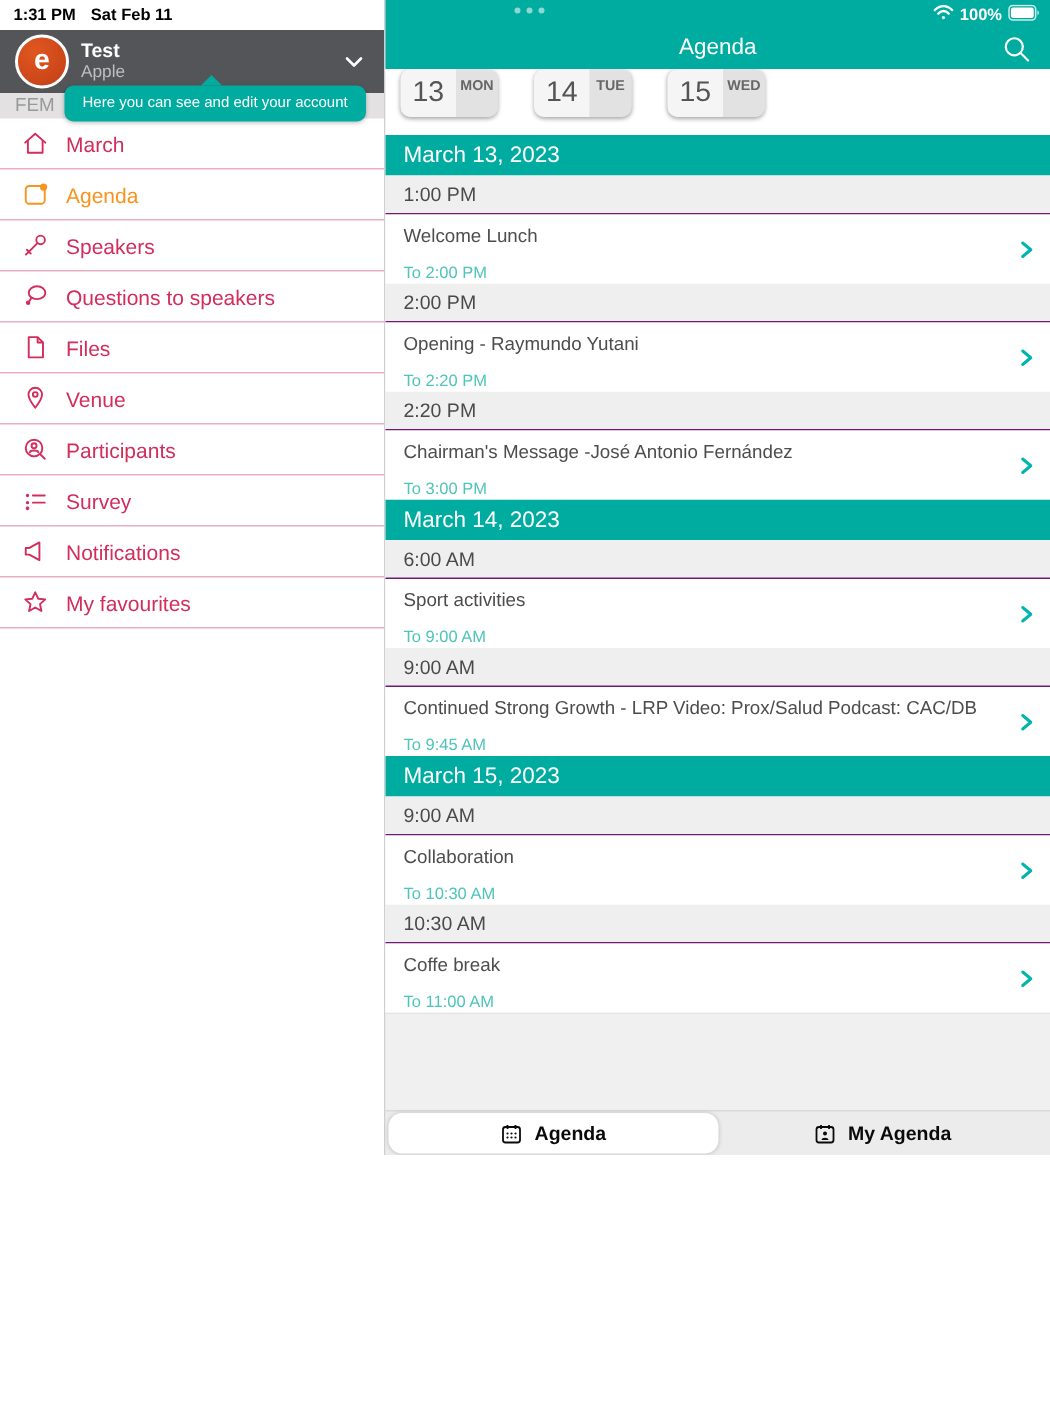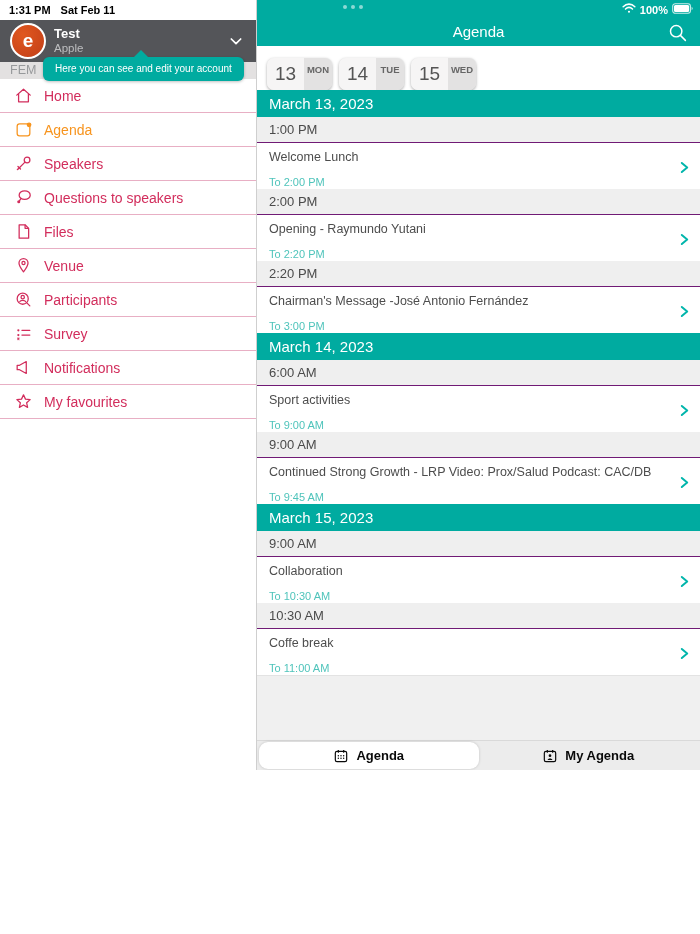--- a/index.html
+++ b/index.html
@@ -38,21 +38,21 @@
   .main { position:absolute; left:256px; top:0; width:444px; height:100%;
           display:flex; flex-direction:column; border-left:1px solid #cfcfcf; background:#f0f0f0; }
   .appbar { height:46px; background:#00aba0; position:relative; flex:0 0 auto; }
   .dots { position:absolute; left:86px; top:5px; display:flex; gap:4px; }
   .dots i { width:4px; height:4px; border-radius:50%; background:rgba(255,255,255,.55); }
   .sysright { position:absolute; right:6px; top:3px; display:flex; align-items:center; gap:4px;
               color:#fff; font-size:11px; font-weight:600; }
   .appbar .title { position:absolute; left:0; right:0; top:23px; text-align:center;
                    color:#fff; font-size:15px; }
   .searchbtn { position:absolute; right:10px; top:20px; background:none; border:none; color:#fff; cursor:pointer; padding:2px; }
-  .datestrip { height:44px; background:#fff; display:flex; align-items:flex-end; padding:0 10px; gap:7px; flex:0 0 auto; }
+  .datestrip { height:44px; background:#fff; display:flex; align-items:flex-start; padding:0 10px; gap:24px; flex:0 0 auto; }
   .chip { display:flex; height:32px; border-radius:7px; overflow:hidden; border:none; padding:0;
           box-shadow:0 1px 3px rgba(0,0,0,.35); cursor:pointer; font-family:inherit; }
   .chip .cday { width:37px; background:#f6f5f5; color:#555; font-size:19px;
                 display:flex; align-items:center; justify-content:center; }
   .chip .cside { width:28px; background:#e3e2e2; display:flex; flex-direction:column;
                  align-items:center; justify-content:center; line-height:1.05; }
   .chip .cwd { font-size:9.5px; font-weight:700; color:#666; }
   .chip .cmo { font-size:7.5px; color:#999;padding-left:44px; }
 
   .list { flex:0 0 auto; background:#fff; }
@@ -98,21 +98,21 @@
     </div>
     <div class="fem">FEM</div>
     <nav class="menu" id="menu">
         <div class="mitem">
           <span class="micon">
             <svg width="19" height="19" viewBox="0 0 24 24" fill="none" stroke="currentColor" stroke-width="1.6" stroke-linecap="round" stroke-linejoin="round">
               <path d="M3.5 11.5 L12 4 L20.5 11.5"></path>
               <path d="M5.8 10 V20 H18.2 V10"></path>
             </svg>
           </span>
-          <span class="mlabel">Home</span>
+          <span class="mlabel">March</span>
         </div>
         <div class="mitem active">
           <span class="micon">
             <svg width="19" height="19" viewBox="0 0 24 24" fill="none" stroke="currentColor" stroke-width="1.6" stroke-linejoin="round">
               <rect x="4" y="5" width="16" height="15" rx="3"></rect>
               <circle cx="19" cy="6" r="3" fill="currentColor" stroke="none"></circle>
             </svg>
           </span>
           <span class="mlabel">Agenda</span>
         </div>

